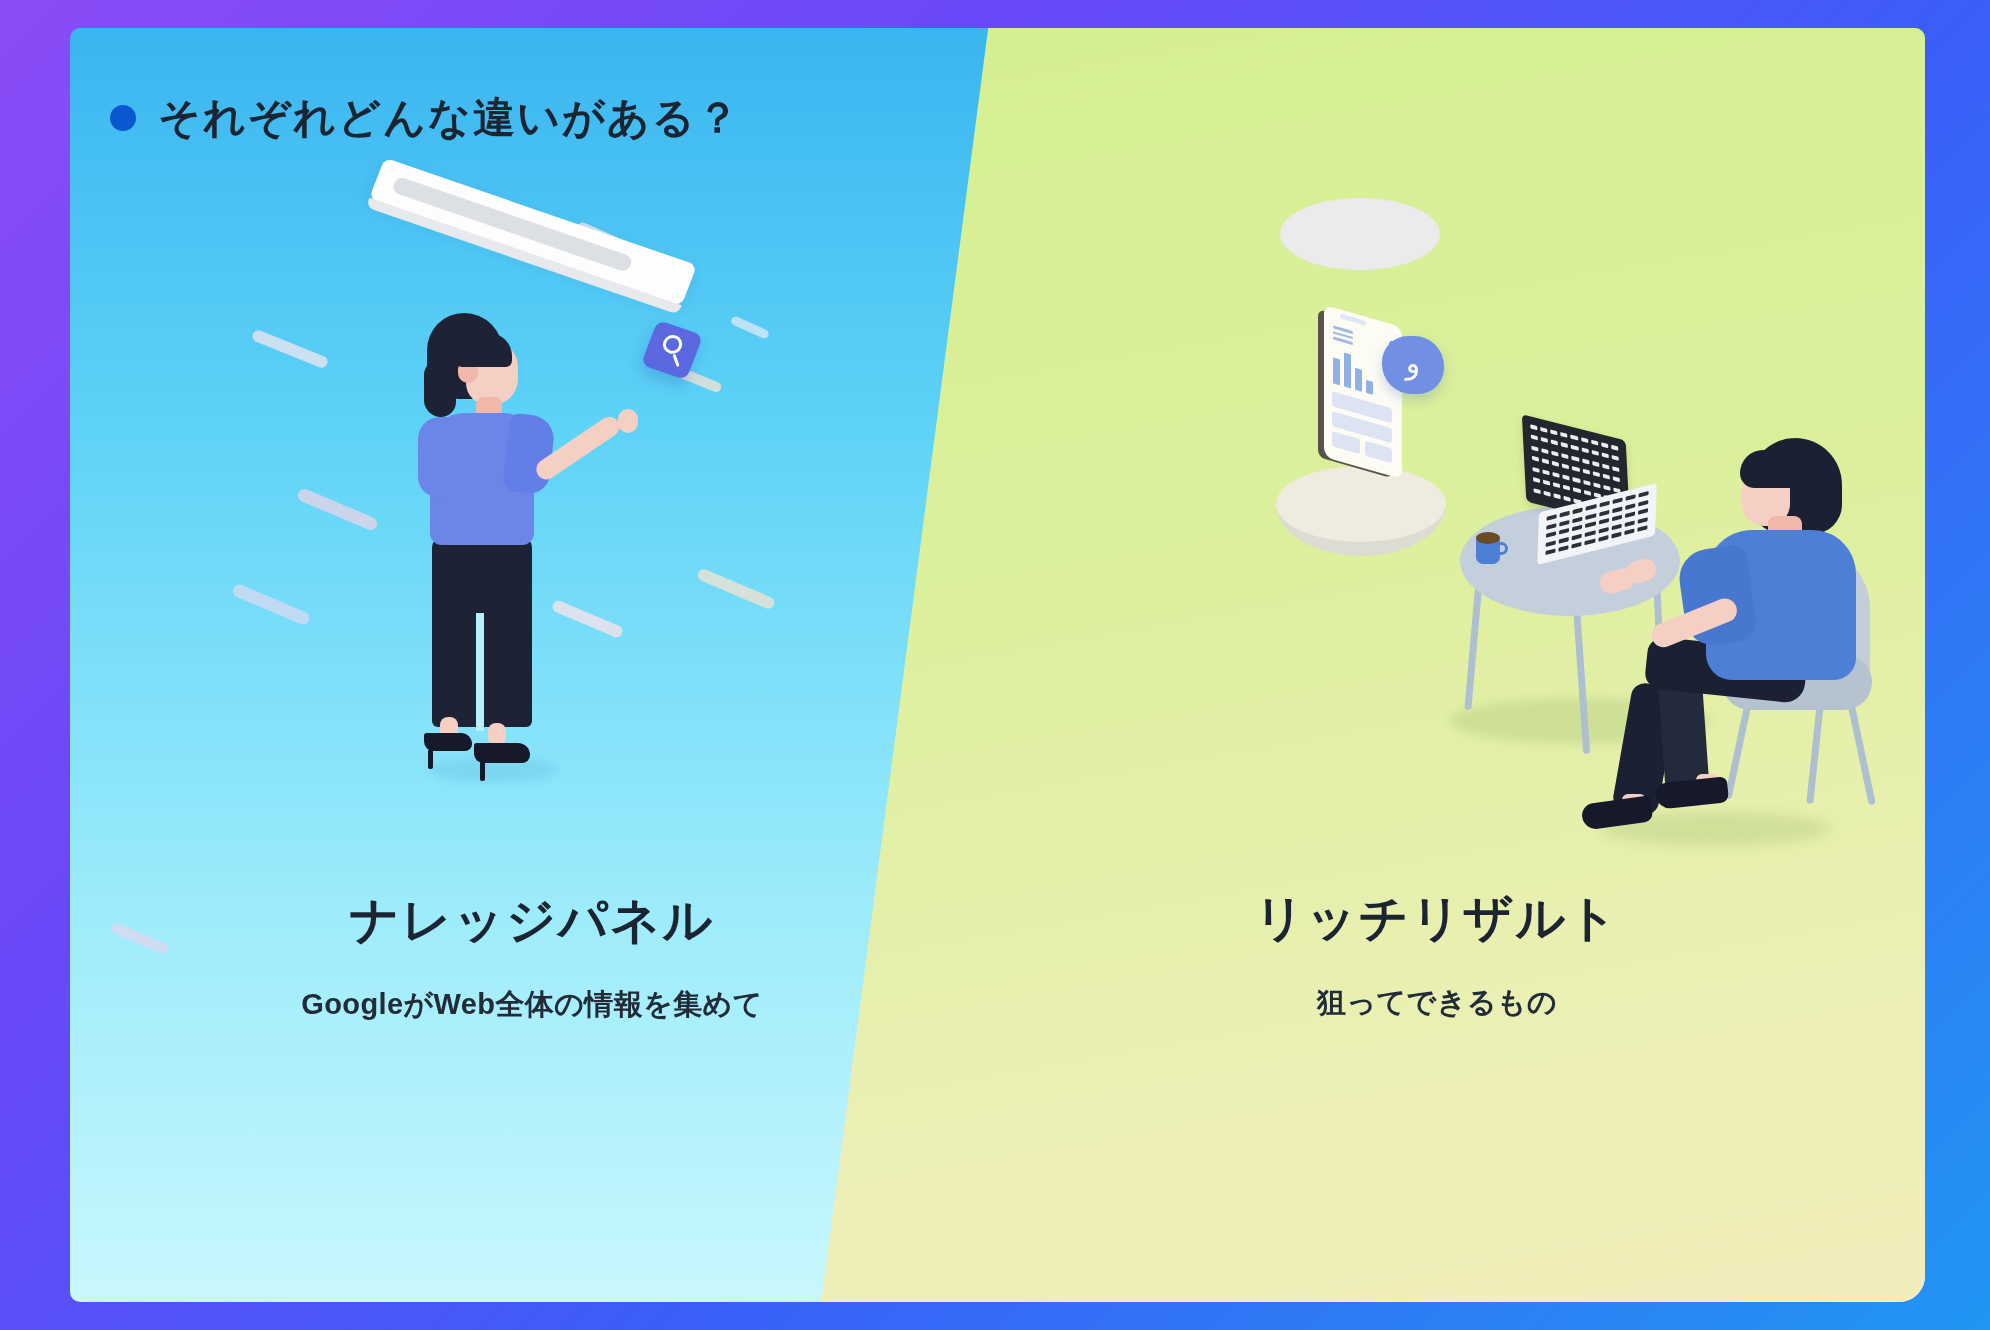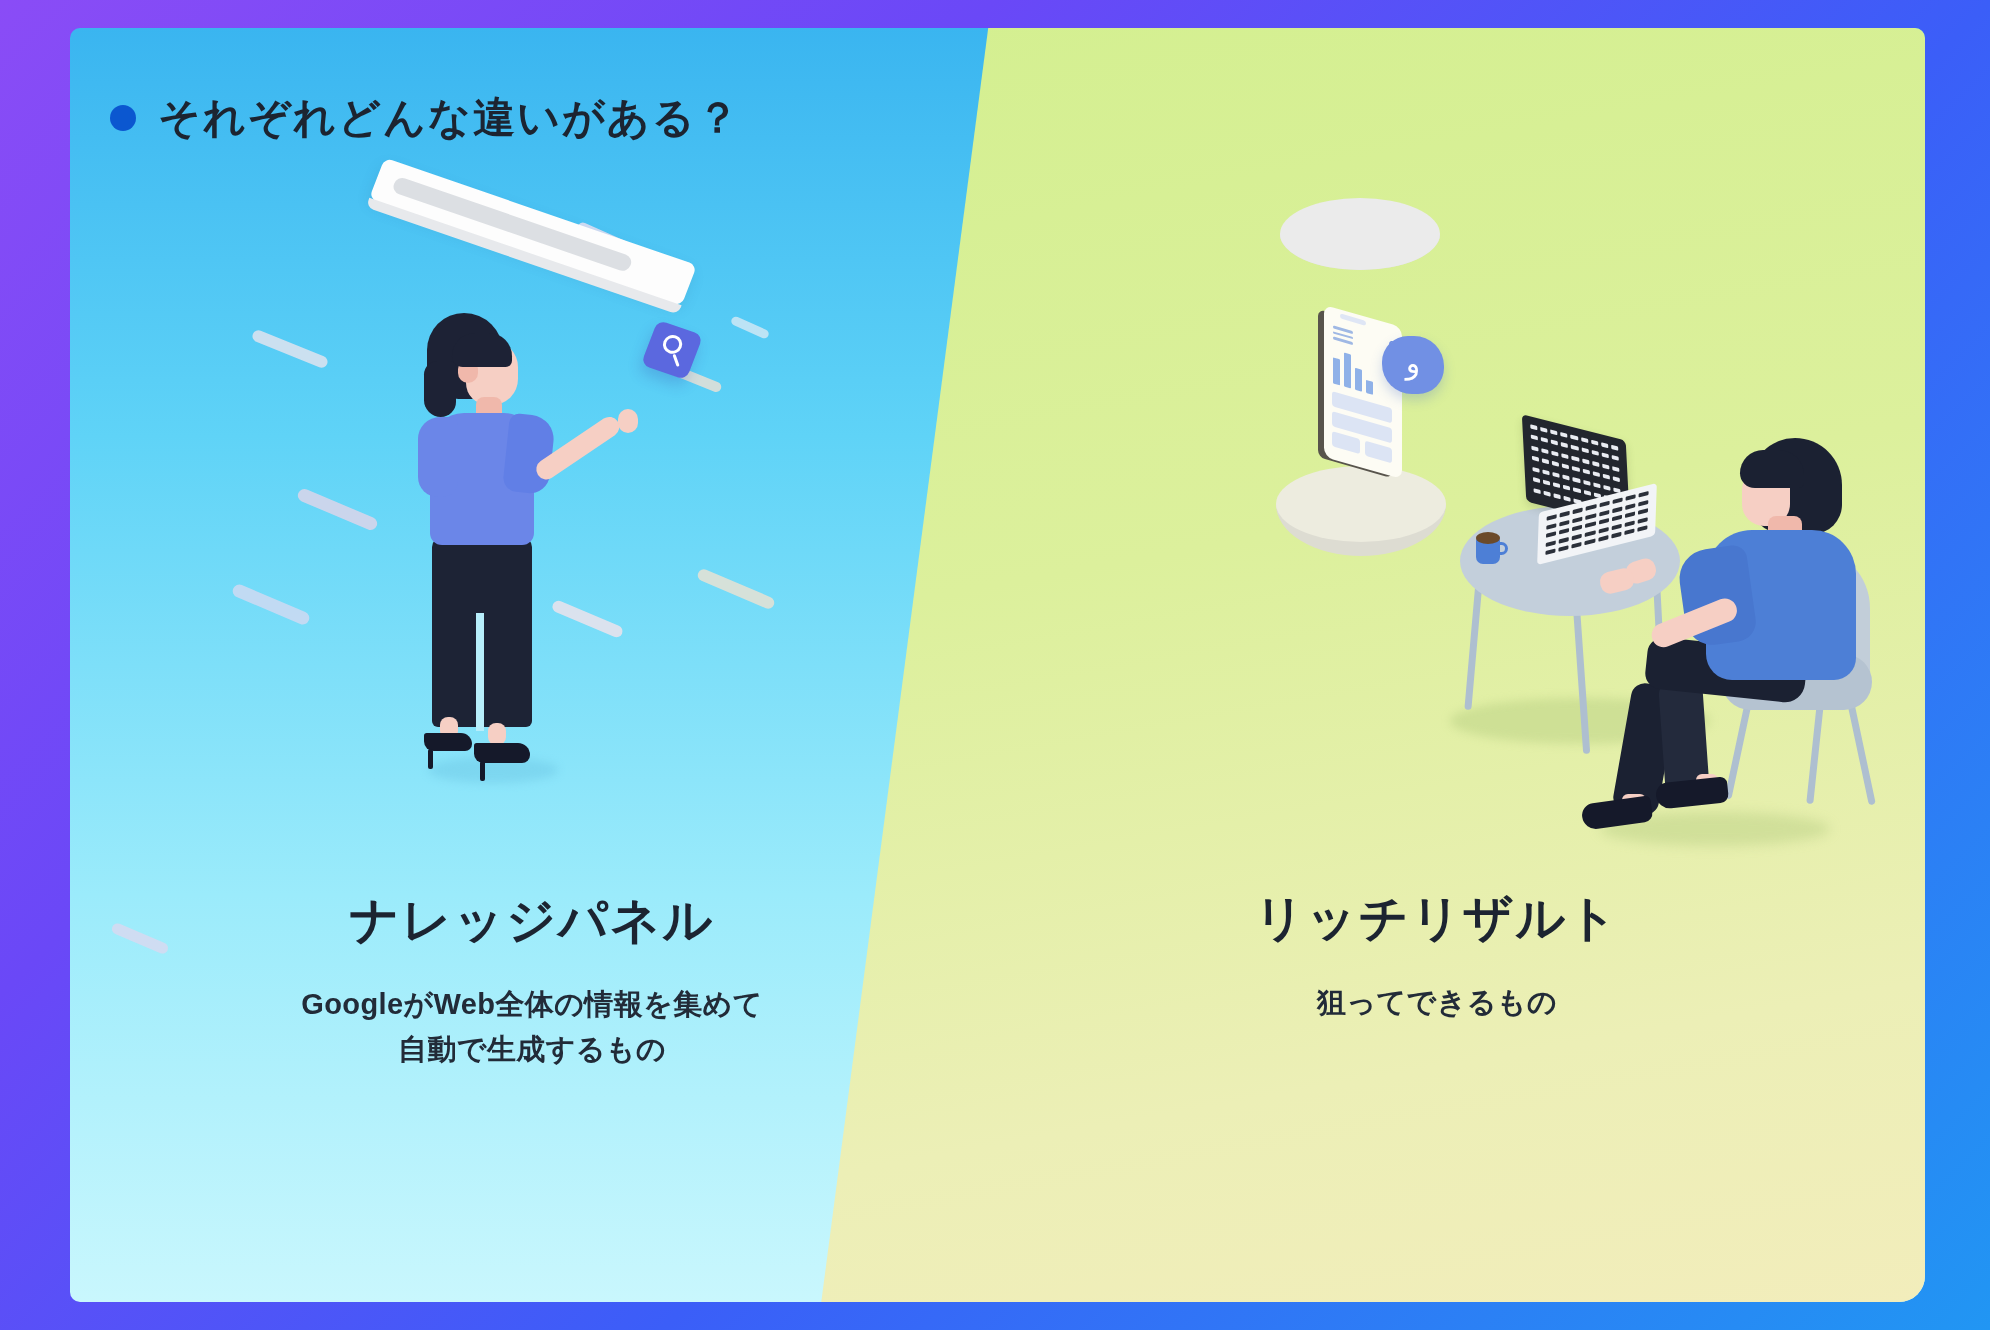--- a/index.html
+++ b/index.html
@@ -609,21 +609,20 @@
 
         <div id="mug-handle"></div>
         <div id="mug-body"></div>
         <div id="mug-top"></div>
       </div>
     </div>
 
     <div class="caption" id="caption-left">
       <div class="title">ナレッジパネル</div>
       <div class="sub">GoogleがWeb全体の情報を集めて</div>
-      <div class="sub">自動で生成するもの</div>
     </div>
 
     <div class="caption" id="caption-right">
       <div class="title">リッチリザルト</div>
       <div class="sub">狙ってできるもの</div>
     </div>
 
   </div>
 </div>
 

